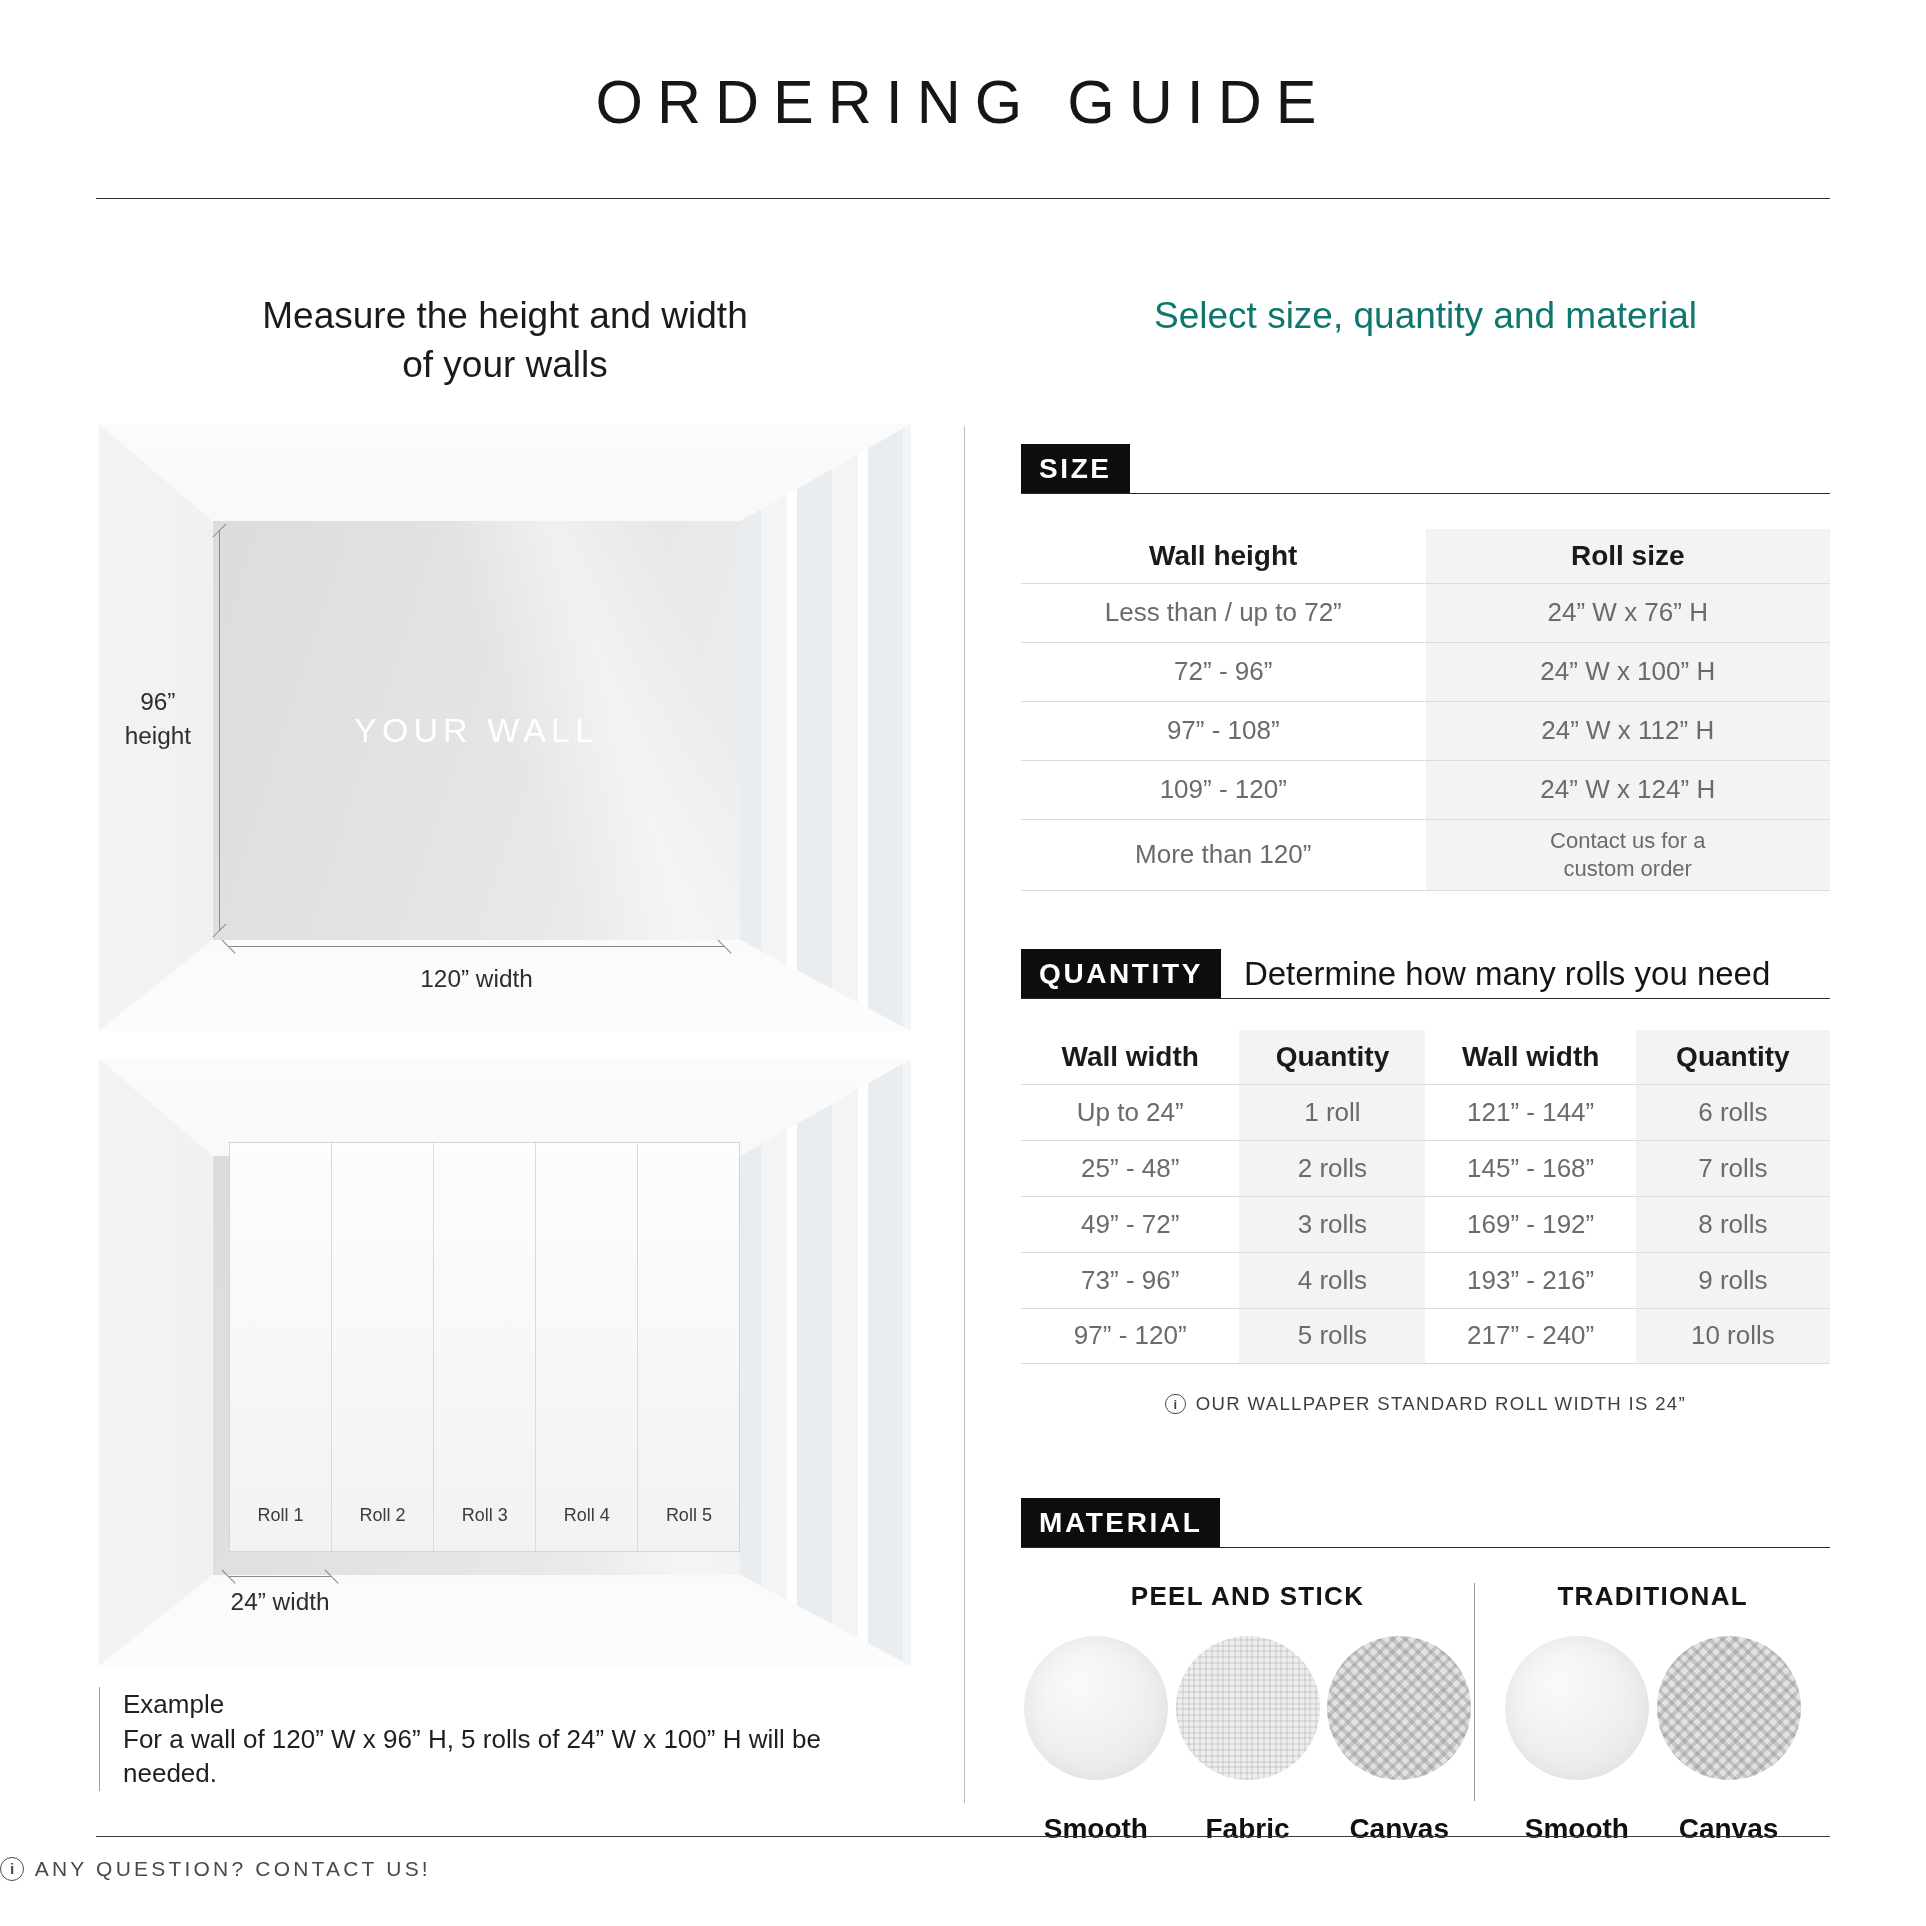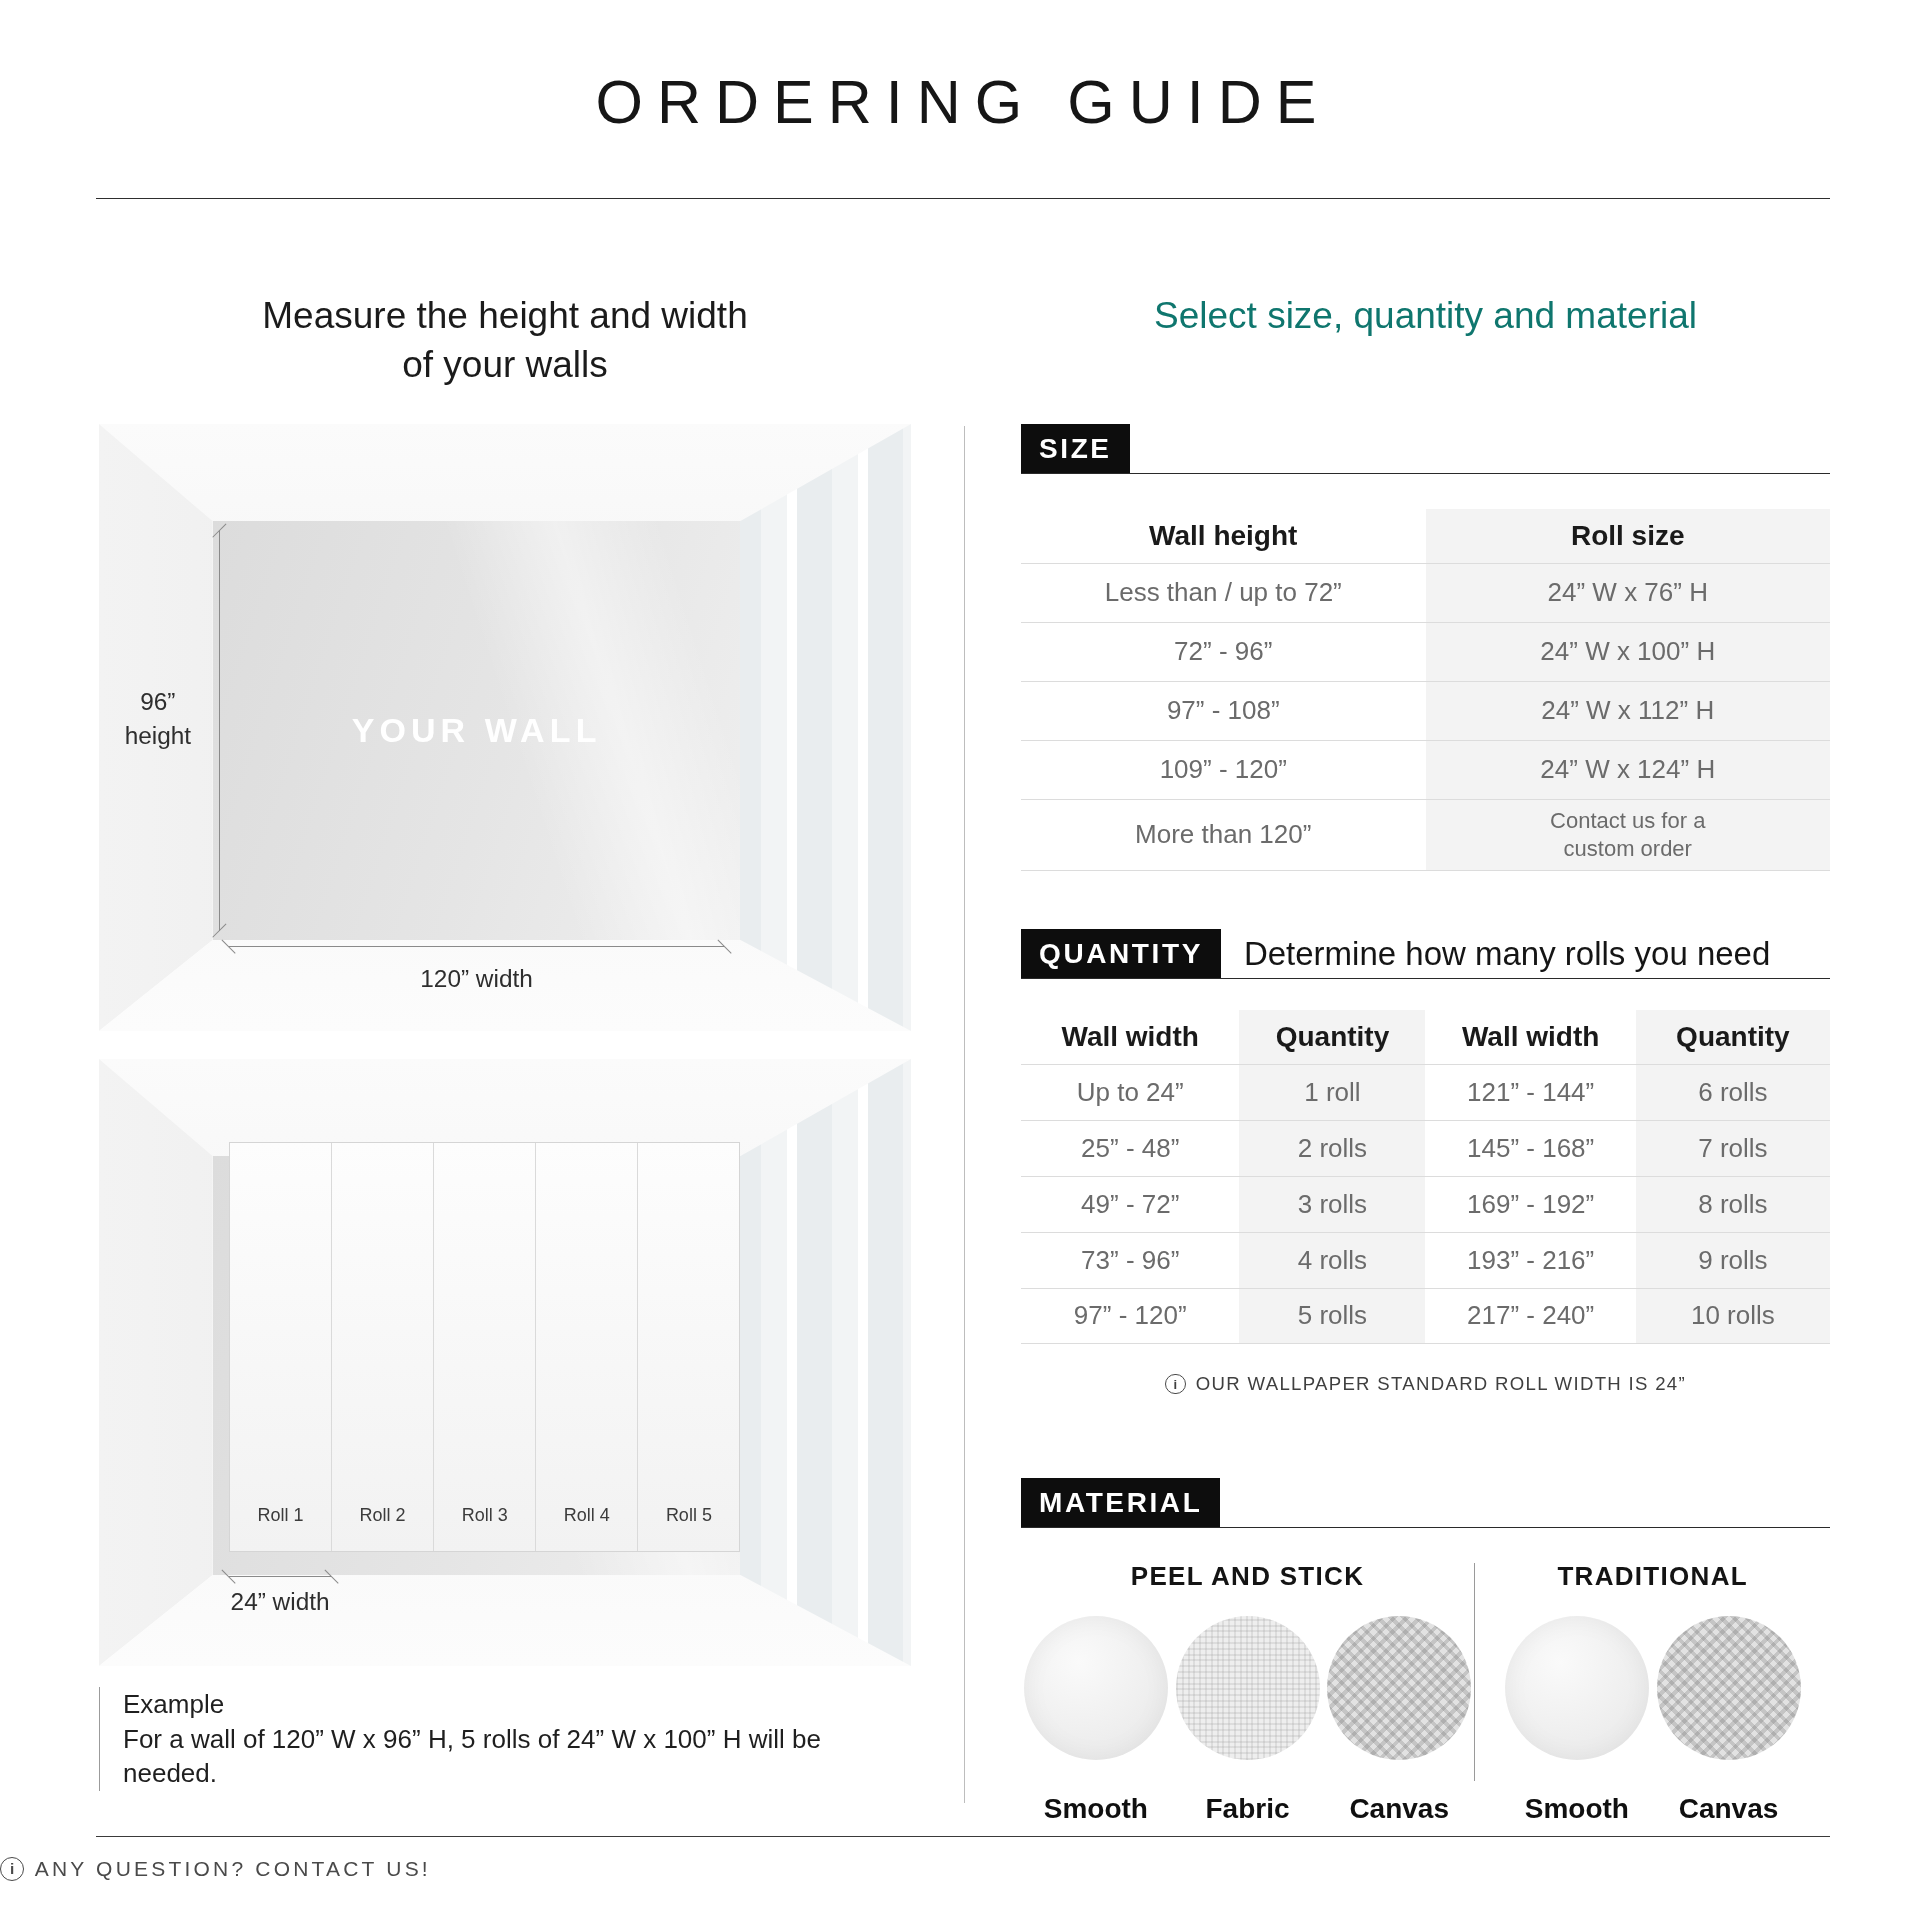--- a/index.html
+++ b/index.html
@@ -39,21 +39,21 @@
   .r-leftwall { position:absolute; inset:0; clip-path:polygon(0 0,14% 16%,14% 85%,0 100%);
                 background:linear-gradient(90deg,#f3f3f3,#e2e2e2); }
   .r-floor { position:absolute; inset:0; clip-path:polygon(14% 85%,79% 85%,100% 100%,0 100%);
              background:linear-gradient(180deg,#f0f0f0,#fcfcfc); }
   .r-backwall { position:absolute; left:14%; top:16%; width:65%; height:69%;
                 background:linear-gradient(108deg,#dcdcdc 0%,#e5e5e5 55%,#efefef 100%); }
   .r-backwall::after { content:''; position:absolute; inset:0;
                 background:linear-gradient(72deg,rgba(255,255,255,0) 55%,rgba(255,255,255,0.45) 72%,rgba(255,255,255,0) 88%); }
   .wall-label { position:absolute; left:14%; top:16%; width:65%; height:69%;
                 display:flex; align-items:center; justify-content:center;
-                color:#fff; font-size:34px; font-weight:bold; letter-spacing:5.1px; }
+                color:#fff; font-size:34px; font-weight:normal; letter-spacing:5.1px; }
   .pre { white-space:pre-line; }
 
   .measure-v { position:absolute; left:14.8%; top:17.5%; height:66%; width:1.3px; background:#8a8a8a; }
   .measure-v::before, .measure-v::after { content:''; position:absolute; left:-9px; width:19px; height:1.3px;
                 background:#8a8a8a; transform:rotate(-45deg); }
   .measure-v::before { top:-0.6px; } .measure-v::after { bottom:-0.6px; }
   .height-label { position:absolute; left:1.5%; top:43%; width:11.5%; text-align:center;
                   font-size:24.4px; color:#2e2e2e; line-height:1.4; }
   .measure-h { position:absolute; left:16%; width:61%; bottom:13.8%; height:1.3px; background:#8a8a8a; }
   .measure-h::before, .measure-h::after { content:''; position:absolute; top:-9px; width:1.3px; height:19px;
@@ -74,21 +74,21 @@
 
   
   .example { position:absolute; left:99px; top:1687px; width:764px;
              border-left:1.9px solid #9b9b9b; padding-left:23px;
              font-size:26px; line-height:1.33; color:#1f1f1f; }
 
   
   .right-col { position:absolute; left:1021px; top:424px; width:809px; height:1419px; }
   .section { position:absolute; left:0; width:100%; }
   #sec-size { top:0; } #sec-qty { top:505px; } #sec-mat { top:1054px; }
-  .sec-head { display:flex; align-items:flex-end; border-bottom:1.9px solid #2a2a2a; }
+  .sec-head { display:flex; align-items:flex-end; border-bottom:1.9px solid #2a2a2a;margin-top:20px; }
   .badge { background:#0d0d0d; color:#fff; font-weight:bold; font-size:28px;
            letter-spacing:2.6px; padding:9px 18px 7.7px; }
   .sec-sub { font-size:33px; color:#151515; margin-left:23px; padding-bottom:5.1px; white-space:nowrap; }
 
   .t-row { display:grid; grid-template-columns:1fr 1fr; }
   .q-row { display:grid; grid-template-columns:27% 23% 26% 24%; }
   .th { font-weight:bold; font-size:28px; color:#1a1a1a; display:flex; align-items:center;
         justify-content:center; height:54px; text-align:center; }
   .td { font-size:26px; color:#6b6b6b; display:flex; align-items:center; justify-content:center;
         height:59px; border-top:0.6px solid #dcdcdc; text-align:center; white-space:pre-line; }

